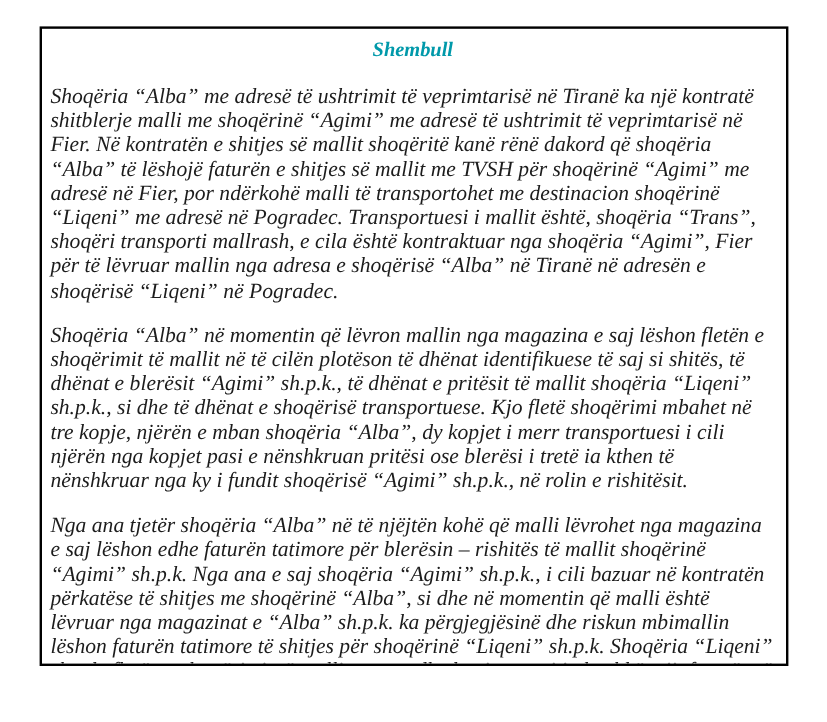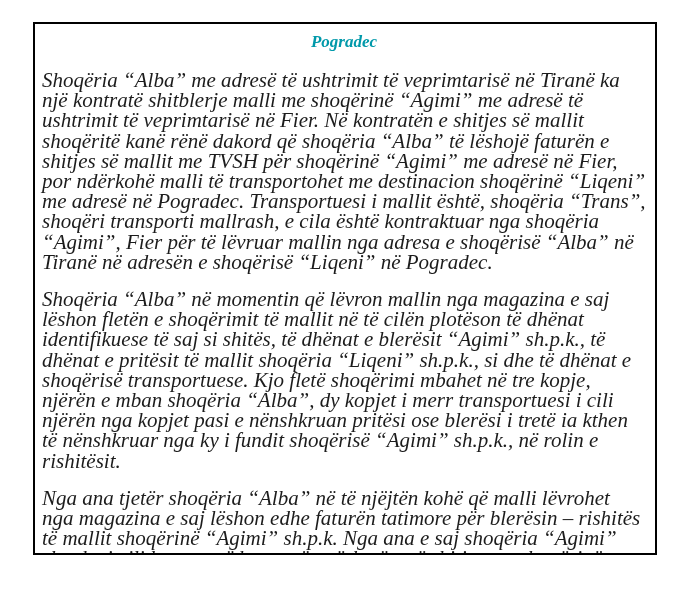--- a/index.html
+++ b/index.html
@@ -37,27 +37,27 @@
     text-align: center;
     font-size: 17px;
     line-height: 22px;
     font-weight: bold;
     font-style: italic;
     color: var(--title-color);
   }
   .para {
     margin: 17px 0 0 0;
     font-style: italic;
-    font-size: 21px;
+    font-size: 18px;
     line-height: 20.2px;
     color: var(--body-text-color);
     text-align: left;
   }
 </style>
 </head>
 <body>
 
 <div class="frame">
-  <h1 class="title">Pogradec</h1>
+  <h1 class="title">Shembull</h1>
   <p class="para">Shoqëria “Alba” me adresë të ushtrimit të veprimtarisë në Tiranë ka një kontratë shitblerje malli me shoqërinë “Agimi” me adresë të ushtrimit të veprimtarisë në Fier. Në kontratën e shitjes së mallit shoqëritë kanë rënë dakord që shoqëria “Alba” të lëshojë faturën e shitjes së mallit me TVSH për shoqërinë “Agimi” me adresë në Fier, por ndërkohë malli të transportohet me destinacion shoqërinë “Liqeni” me adresë në Pogradec. Transportuesi i mallit është, shoqëria “Trans”, shoqëri transporti mallrash, e cila është kontraktuar nga shoqëria “Agimi”, Fier për të lëvruar mallin nga adresa e shoqërisë “Alba” në Tiranë në adresën e shoqërisë “Liqeni” në Pogradec.</p>
   <p class="para">Shoqëria “Alba” në momentin që lëvron mallin nga magazina e saj lëshon fletën e shoqërimit të mallit në të cilën plotëson të dhënat identifikuese të saj si shitës, të dhënat e blerësit “Agimi” sh.p.k., të dhënat e pritësit të mallit shoqëria “Liqeni” sh.p.k., si dhe të dhënat e shoqërisë transportuese. Kjo fletë shoqërimi mbahet në tre kopje, njërën e mban shoqëria “Alba”, dy kopjet i merr transportuesi i cili njërën nga kopjet pasi e nënshkruan pritësi ose blerësi i tretë ia kthen të nënshkruar nga ky i fundit shoqërisë “Agimi” sh.p.k., në rolin e rishitësit.</p>
   <p class="para">Nga ana tjetër shoqëria “Alba” në të njëjtën kohë që malli lëvrohet nga magazina e saj lëshon edhe faturën tatimore për blerësin – rishitës të mallit shoqërinë “Agimi” sh.p.k. Nga ana e saj shoqëria “Agimi” sh.p.k., i cili bazuar në kontratën përkatëse të shitjes me shoqërinë “Alba”, si dhe në momentin që malli është lëvruar nga magazinat e “Alba” sh.p.k. ka përgjegjësinë dhe riskun mbimallin lëshon faturën tatimore të shitjes për shoqërinë “Liqeni” sh.p.k. Shoqëria “Liqeni” sh.p.k. fletën e shoqërimit të mallit e ruan dhe kopjen e saj ia bashkëngjit faturës së shitjes së mallit, për të dokumentuar në çdo rast që ky transaksion është kryer dhe dokumentuar në kushtet e përcaktuara në këtë udhëzim.</p>
 </div>
 
 </body></html>

